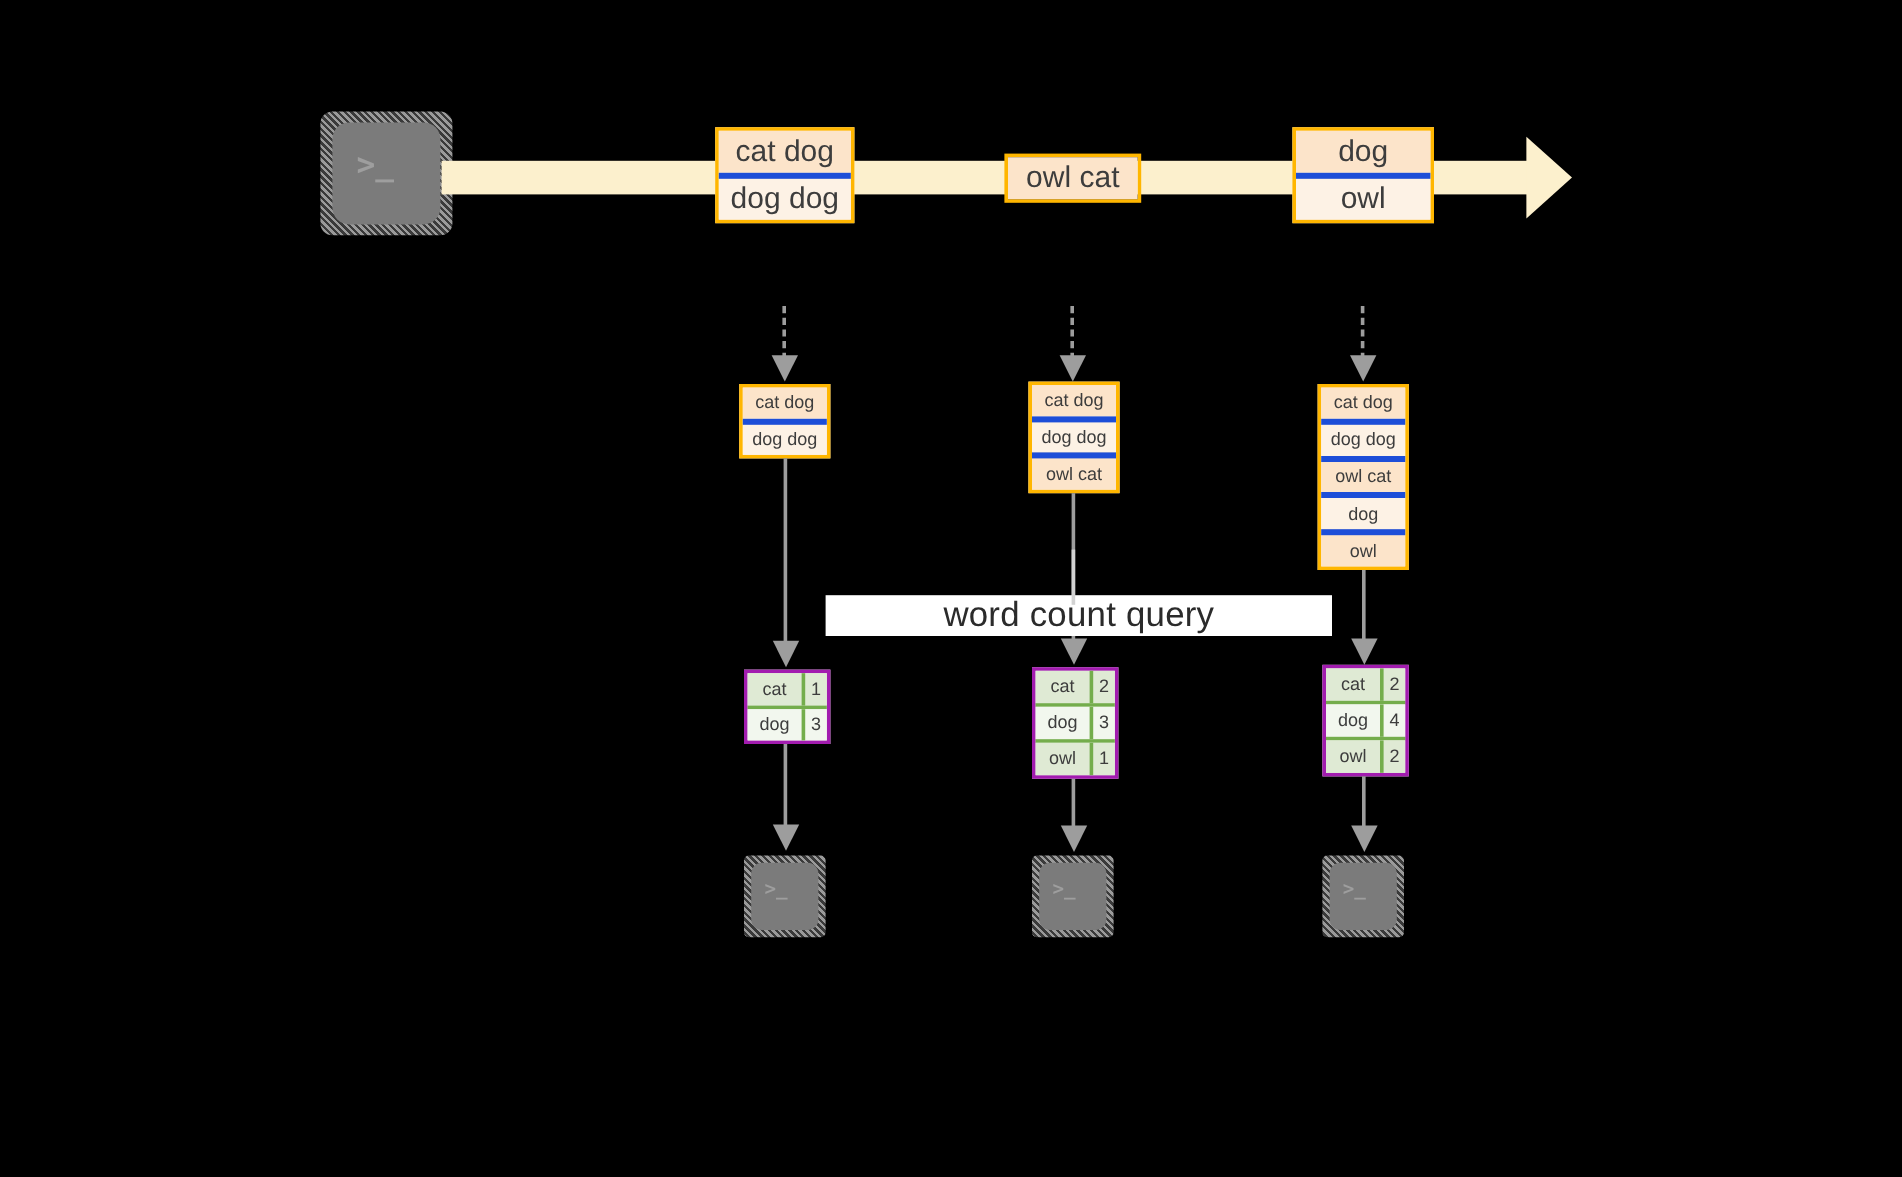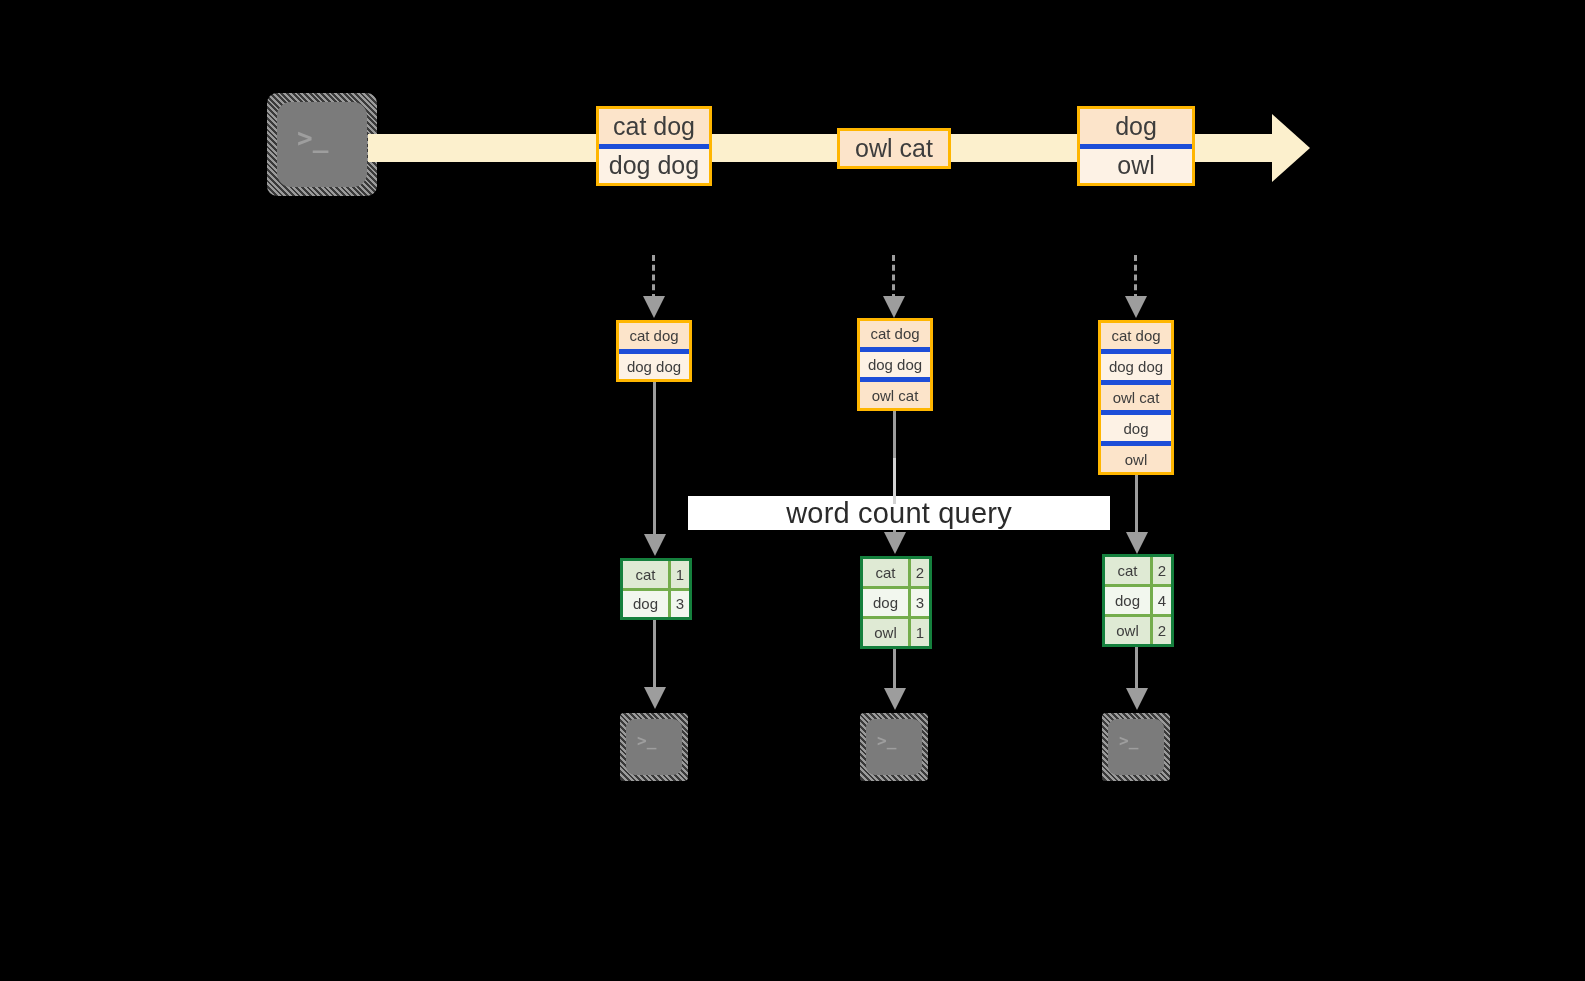--- a/index.html
+++ b/index.html
@@ -73,21 +73,21 @@
   .obox .orow.dark { background: #fce4ca; }
   .obox .orow.light { background: #fdf2e5; }
   .obox .orow + .orow { border-top: 5px solid #1d4ed8; }
 
   .obox.big .orow { font-size: 25px; }
   .obox.small .orow { font-size: 15px; }
 
   
   .gtable {
     position: absolute;
-    border: 3px solid #15803d;
+    border: 3px solid #a21caf;
     background: #f2f7ee;
     display: flex;
     flex-direction: column;
   }
   .gtable .grow {
     flex: 1 1 auto;
     display: flex;
   }
   .gtable .grow + .grow { border-top: 3px solid #74ad4c; }
   .gtable .gcell {

